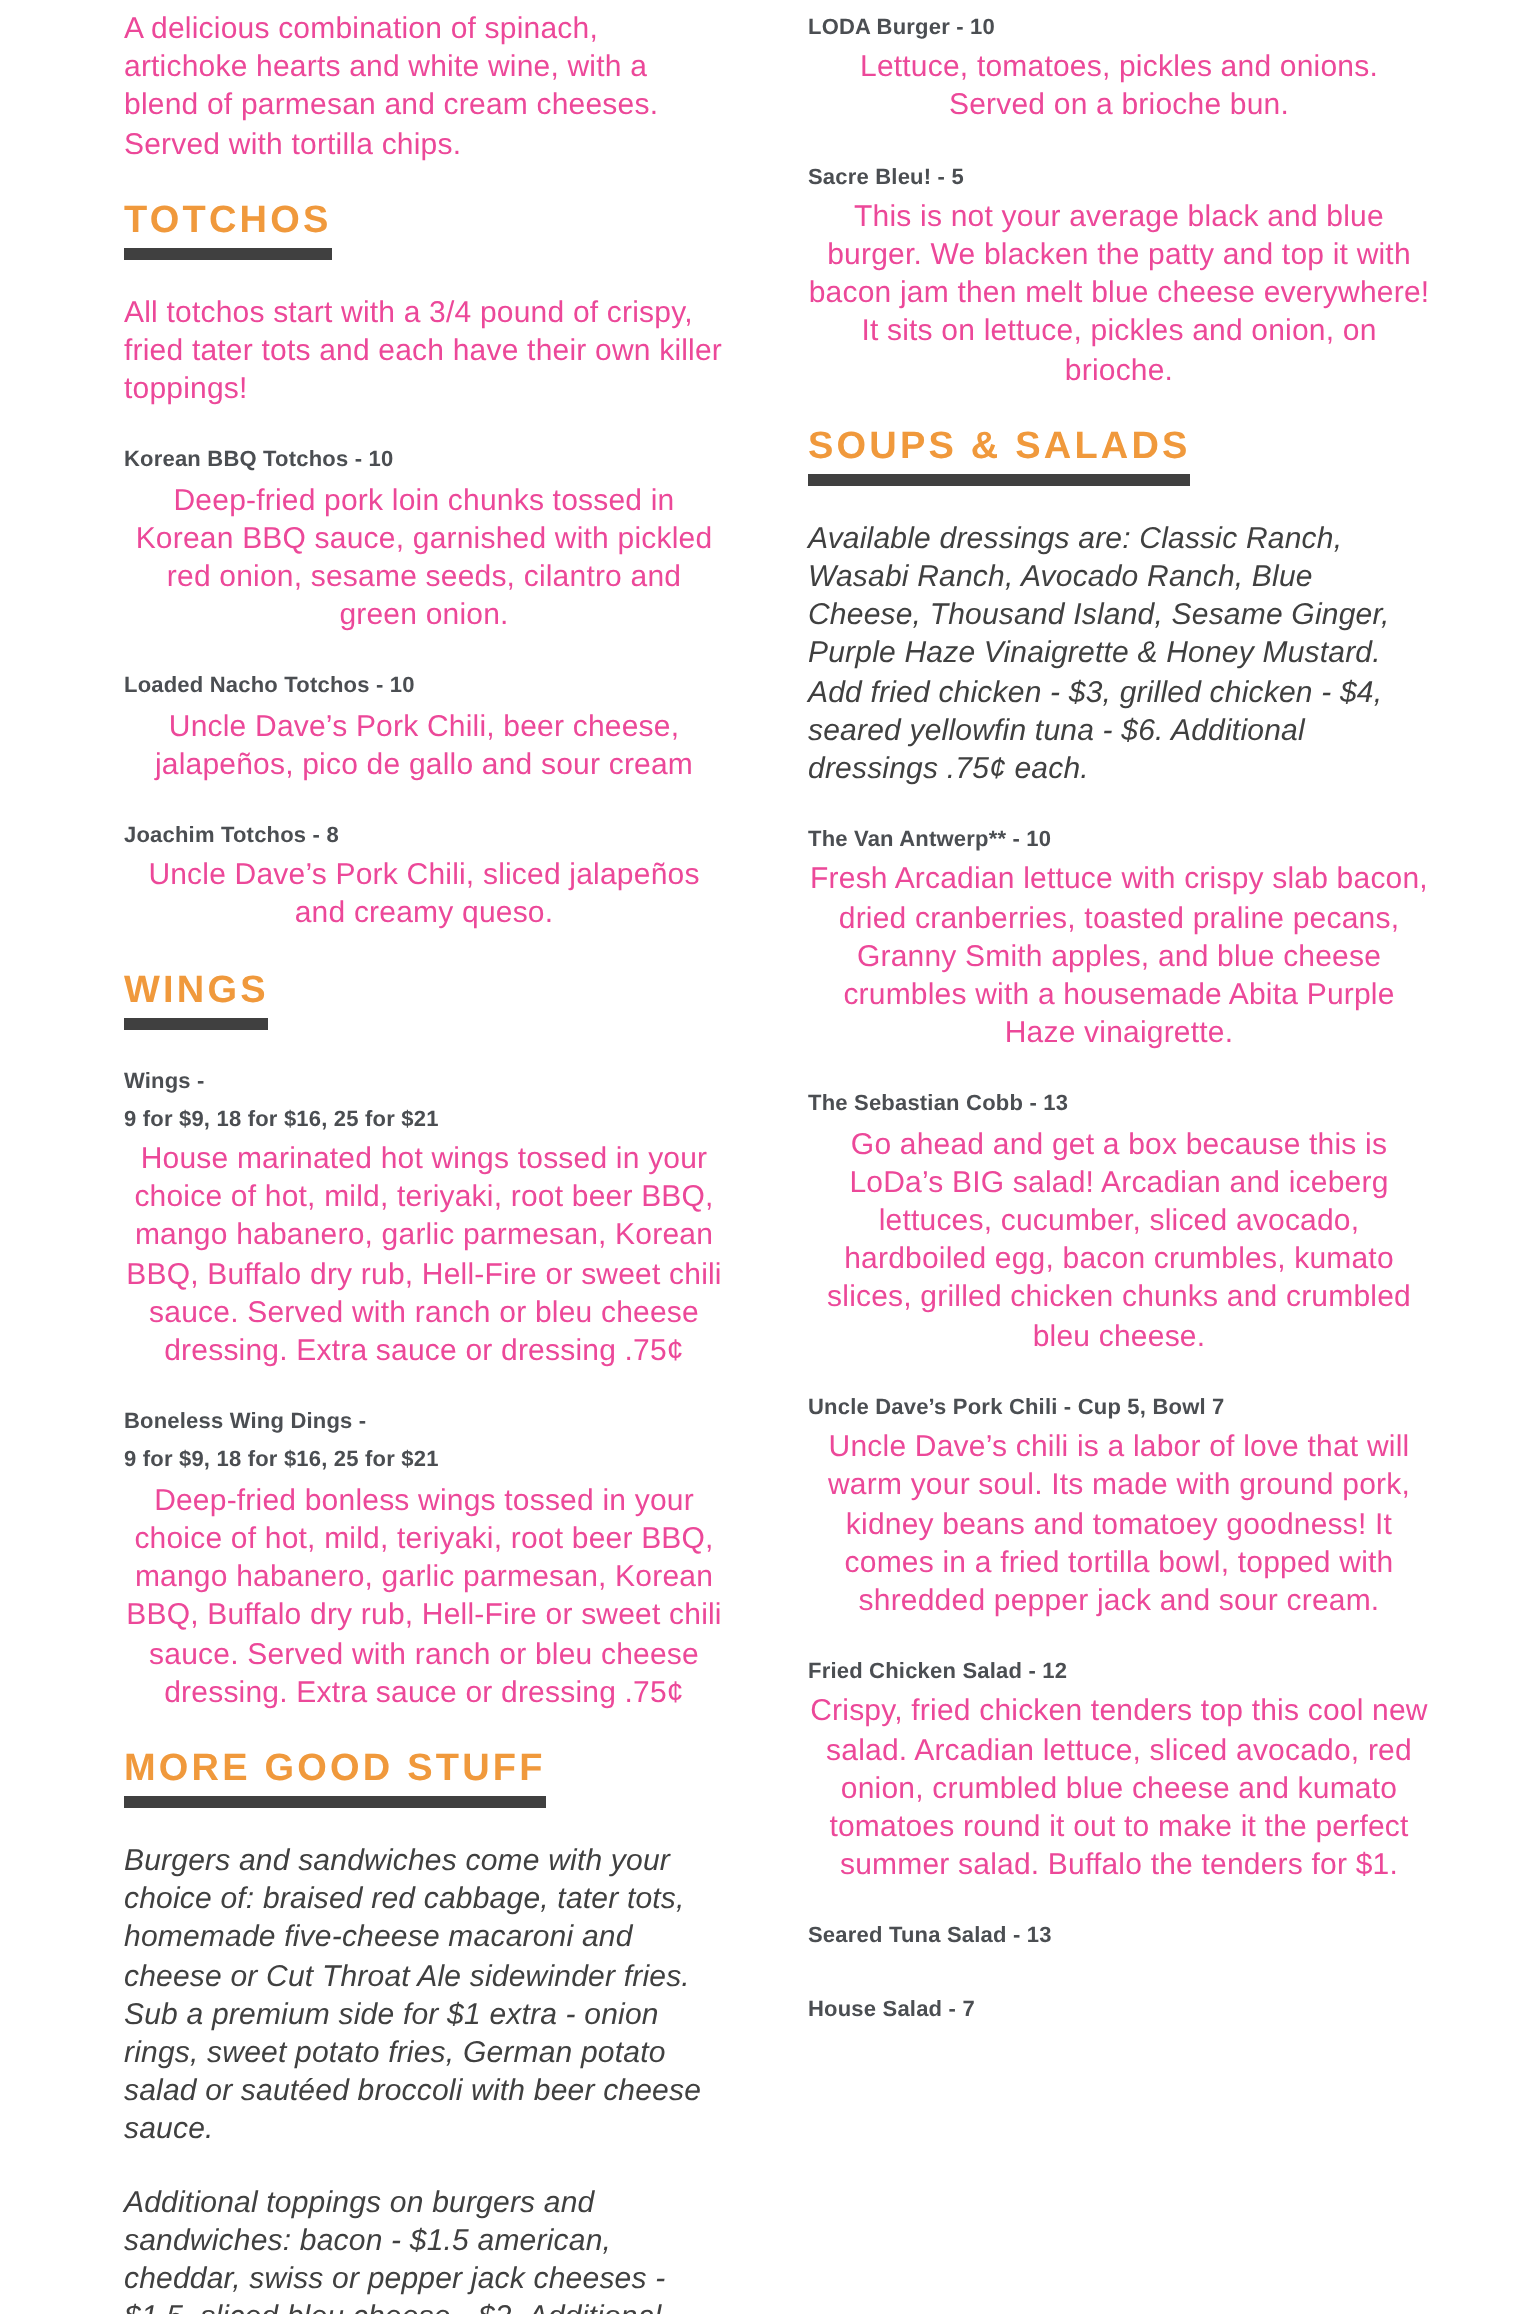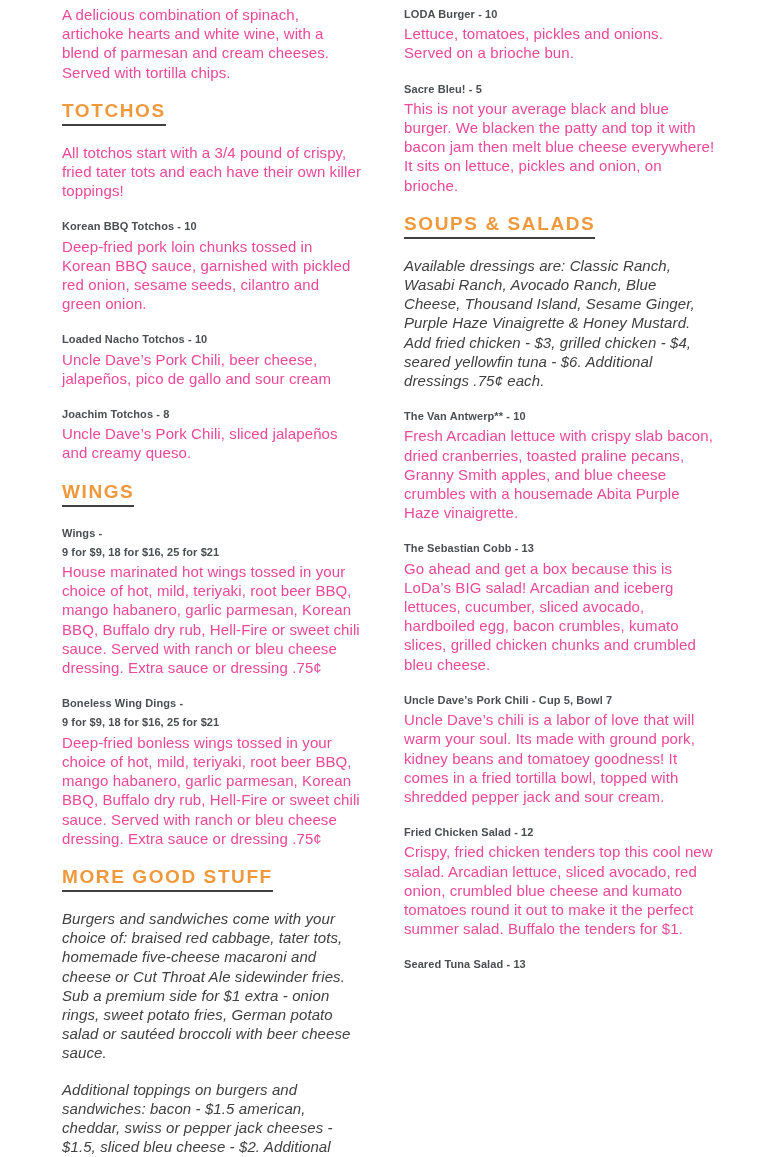--- a/index.html
+++ b/index.html
@@ -37,33 +37,33 @@
   .menu-item { margin: 0 0 17px 0; }
   .item-title {
     font-size: 11px;
     line-height: 19.2px;
     font-weight: 700;
     color: #4b4e52;
     margin: 0;
     white-space: pre-line;
     letter-spacing: 0.1px;
   }
-  .item-desc { margin: 0; }
+  .item-desc { margin: 0; text-align: center; }
 
   .section-heading {
     margin: 13px 0 17px 0;
     font-size: 19px;
     line-height: 24px;
     font-weight: 700;
     letter-spacing: 1.6px;
   }
   .heading-text {
     display: inline-block;
     color: #f0993c;
-    border-bottom: 2px solid #404040;
+    border-bottom: 6px solid #404040;
     padding-bottom: 1px;
   }
 </style>
 </head>
 <body>
 
 <div class="menu">
   <div class="menu-col col-left">
       <p class="para">A delicious combination of spinach, artichoke hearts and white wine, with a blend of parmesan and cream cheeses. Served with tortilla chips.</p>
       <h2 class="section-heading"><span class="heading-text">TOTCHOS</span></h2>
@@ -119,15 +119,16 @@
         <p class="item-desc">Uncle Dave’s chili is a labor of love that will warm your soul. Its made with ground pork, kidney beans and tomatoey goodness! It comes in a fried tortilla bowl, topped with shredded pepper jack and sour cream.</p>
       </div>
       <div class="menu-item">
         <h3 class="item-title">Fried Chicken Salad - 12</h3>
         <p class="item-desc">Crispy, fried chicken tenders top this cool new salad. Arcadian lettuce, sliced avocado, red onion, crumbled blue cheese and kumato tomatoes round it out to make it the perfect summer salad. Buffalo the tenders for $1.</p>
       </div>
       <div class="menu-item">
         <h3 class="item-title">Seared Tuna Salad - 13</h3>
       </div>
       <div class="menu-item">
+        <h3 class="item-title">House Salad - 7</h3>
       </div>
     </div>
 </div>
 
 </body></html>

